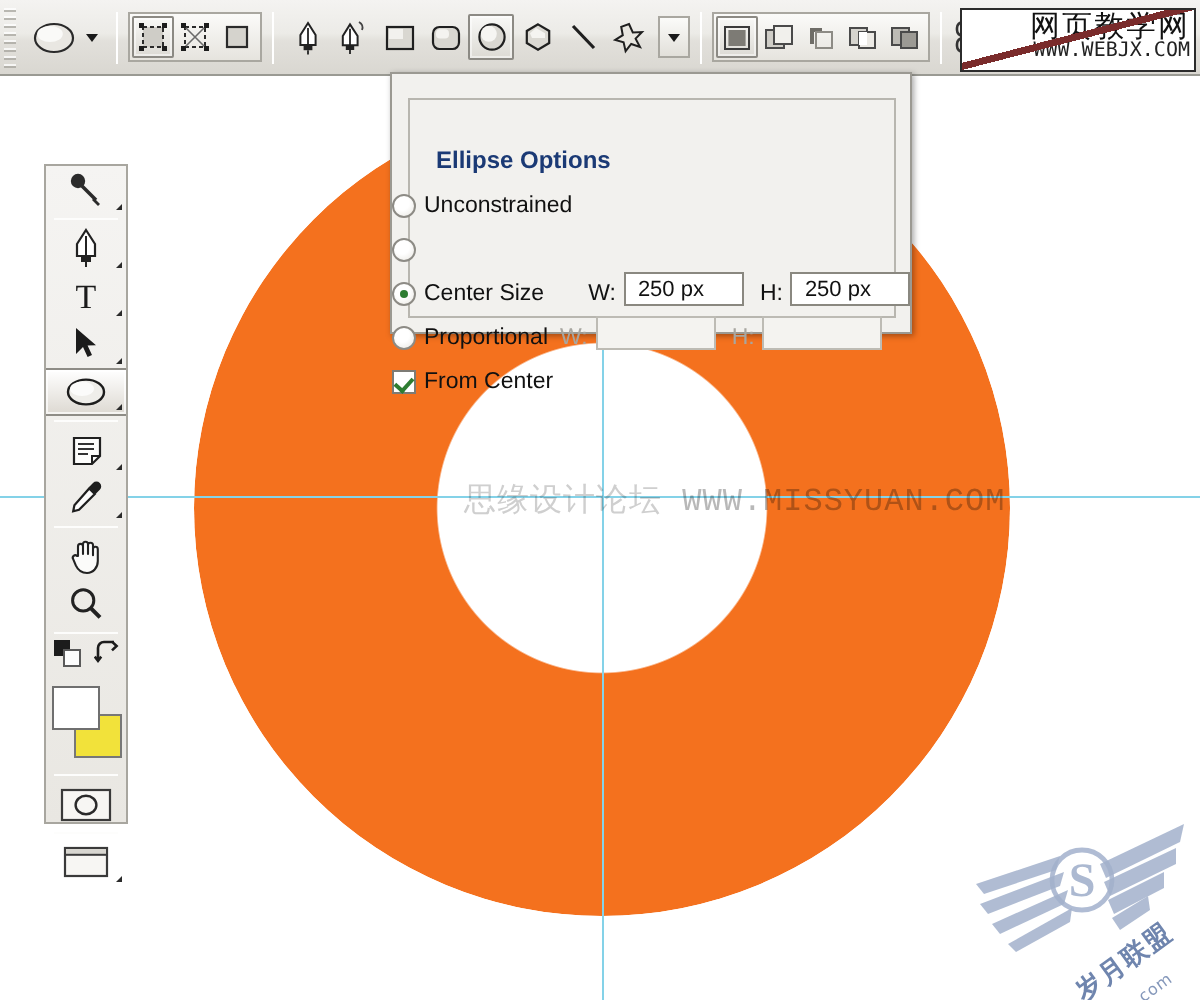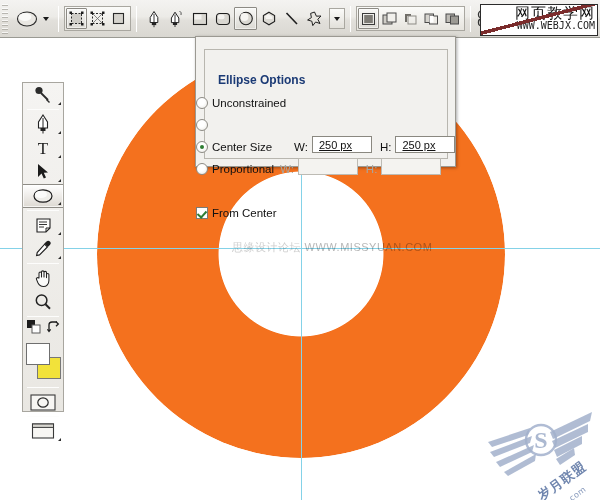--- a/index.html
+++ b/index.html
@@ -201,31 +201,30 @@
   .fld-label { font-size: 11.5px; color: #111; margin: 0 4px 0 0; }
   .fld-label.dim { color: #a8a6a0; }
   .txtfield {
     width: 60px; height: 17px;
     border: 1px solid #8a8880;
     background: #ffffff;
     font-family: "Liberation Sans", sans-serif;
     font-size: 11px; color: #111;
     padding: 0 0 0 6px;
     line-height: 15px;
-    text-decoration: underline;
   }
   .txtfield.dim { background: #f4f3f0; border-color: #bdbbb4; }
 
   
   #center-watermark {
     position: absolute; left: 232px; top: 240px;
-    font-size: 11px; color: #b8b8b8;
+    font-size: 16px; color: #b8b8b8;
     letter-spacing: .5px;
     white-space: nowrap;
-    font-family: Liberation Sans, sans-serif;
+    font-family: Liberation Mono, monospace;
     mix-blend-mode: multiply;
   }
   #center-watermark .wm-cn { color: #cfcfcf; }
   #topright-watermark {
     position: absolute; right: 2px; top: 4px;
     width: 118px; height: 32px;
     border: 1px solid #2b2b2b;
     background: #ffffff;
     overflow: hidden;
     line-height: 1;
@@ -578,21 +577,21 @@
 
     <div class="opt-row" style="top:122px;width:240px;">
       <span class="radio"></span>
       <span>Proportional</span>
       <span class="fld-label dim" style="margin-left:6px;">W:</span>
       <input class="txtfield dim" id="prop-w" disabled="" value="" style="">
       <span class="fld-label dim" style="margin-left:8px;">H:</span>
       <input class="txtfield dim" id="prop-h" disabled="" value="" style="">
     </div>
 
-    <div class="opt-row" style="top:144px;margin-top:22px;">
+    <div class="opt-row" style="top:144px;">
       <span class="check on"></span>
       <span>From Center</span>
     </div>
   </div>
 
   <div id="logo">
     <svg width="112" height="92" viewBox="0 0 112 92">
       <g fill="#7f93b8" opacity=".85">
         <path d="M4 38 L46 24 L44 31 L8 43 Z"></path>
         <path d="M6 48 L48 32 L46 39 L10 53 Z"></path>

